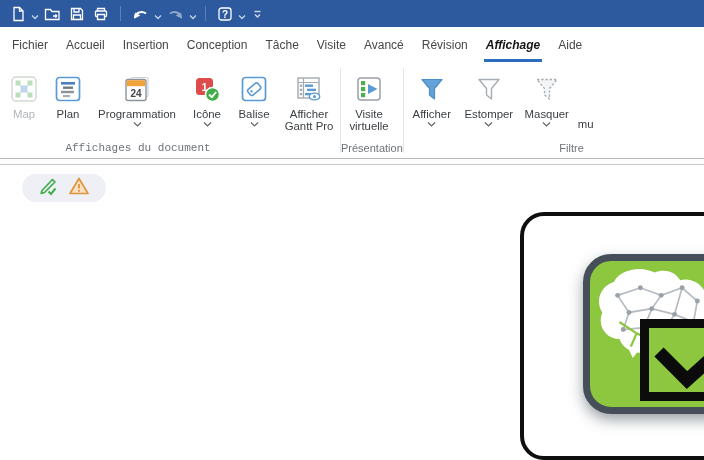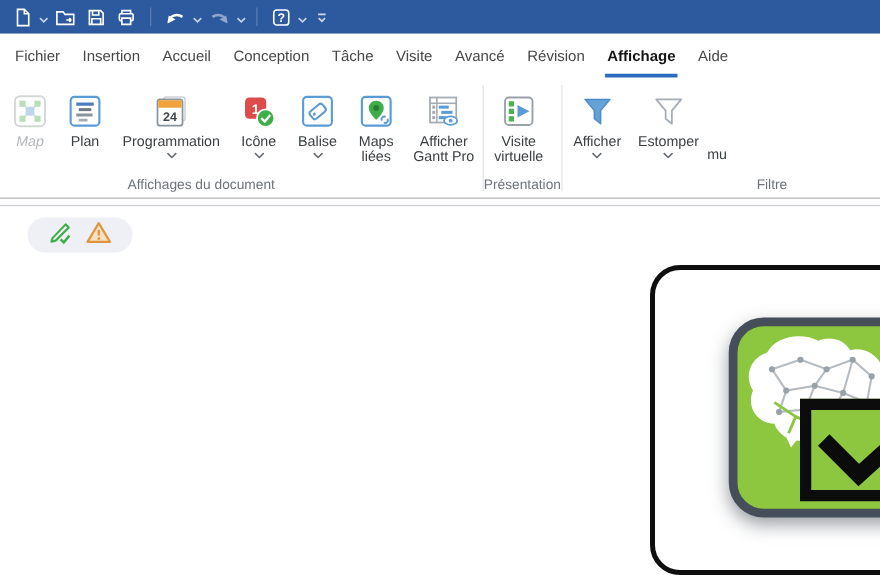--- a/index.html
+++ b/index.html
@@ -9,37 +9,37 @@
 
   
   .qat{height:27px;background:#2d5a9e;display:flex;align-items:center;padding:0 6px;flex:none;}
   .qbtn{background:none;border:none;height:24px;display:flex;align-items:center;padding:0 4px;cursor:pointer;}
   .qchev{padding:2px 1px;margin-top:3px;}
   .qsep{width:1px;height:15px;background:#5d7db6;margin:0 7px;}
 
   
   .tabs{height:36px;display:flex;align-items:stretch;background:#fff;padding-left:3px;flex:none;}
   .tab{padding:4px 9px;font-size:12px;color:#474747;display:flex;align-items:center;position:relative;cursor:pointer;white-space:nowrap;}
-  .tab.active{font-weight:bold;color:#151515;}
+  .tab.active{font-weight:bold;color:#151515;font-style:italic;}
   .tab.active::after{content:"";position:absolute;left:7px;right:7px;bottom:1px;height:3px;background:#2b6cc1;}
 
   
   .ribbon{height:95px;display:flex;background:#fff;padding-left:2px;flex:none;}
   .rgroup{display:flex;flex-direction:column;}
   .rbuttons{display:flex;align-items:flex-start;padding-top:10px;flex:1;}
   .rbtn{display:flex;flex-direction:column;align-items:center;background:none;border:none;padding:0;cursor:pointer;font-family:inherit;}
   .ricon{height:32px;display:flex;align-items:center;justify-content:center;}
   .rlabel{font-size:11.4px;line-height:12px;color:#3c4043;text-align:center;margin-top:3px;}
-  .rbtn.disabled .rlabel{color:#b3b6b9;font-style:italic;}
+  .rbtn.disabled .rlabel{color:#b3b6b9;}
   .rchev{margin-top:2px;}
   .rgroup-label{font-size:11px;color:#6e7379;text-align:center;padding:2px 0 4px;white-space:nowrap;}
   .rsep{width:1px;background:#e3e5e8;margin:5px 0;flex:none;}
   .w44{width:44px}.w94{width:94px}.w46{width:46px}.w48{width:48px}.w62{width:62px}
   .w76{width:76px}.w56{width:56px}.w58{width:58px}
-  .g1 .rgroup-label{padding-right:66px;}
+  .g1 .rgroup-label{padding-right:66px;font-family:Liberation Mono, monospace;}
   .g3 .rgroup-label{text-align:right;padding-right:36px;width:216px;box-sizing:border-box;}
   .partialbtn{width:44px;align-items:flex-start;}
   .partialbtn .rlabel{margin-top:45px;padding-left:2px;}
 
   .ribbon-edge{height:5px;background:#fdfdfd;border-top:1px solid #b6b9bd;border-bottom:1px solid #c6c9cd;flex:none;}
 
   
   .canvas{position:relative;flex:1;background:#fff;}
   .pill{position:absolute;left:22px;top:9px;width:84px;height:28px;border-radius:14px;background:#eef0f5;
         display:flex;align-items:center;justify-content:center;gap:9px;cursor:pointer;}
@@ -125,22 +125,22 @@
     <button class="qbtn">
       <svg width="13" height="14" viewBox="0 0 13 14" fill="none" stroke="#cfd9ea" stroke-width="1.4">
         <path d="M3.5 4.5 h6"></path>
           <path d="M4 7.5 L6.5 10 L9 7.5"></path>
       </svg>
     </button>
   </div>
 
   <nav class="tabs">
     <div class="tab">Fichier</div>
+    <div class="tab">Accueil</div>
     <div class="tab">Insertion</div>
-    <div class="tab">Accueil</div>
     <div class="tab">Conception</div>
     <div class="tab">Tâche</div>
     <div class="tab">Visite</div>
     <div class="tab">Avancé</div>
     <div class="tab">Révision</div>
     <div class="tab active">Affichage</div>
     <div class="tab">Aide</div>
   </nav>
 
   <div class="ribbon">
@@ -208,31 +208,20 @@
               <g transform="rotate(-40 14 14)">
                 <rect x="7.5" y="10.5" width="13" height="7.5" rx="2.2" fill="none" stroke="#5b9bd5" stroke-width="1.6"></rect>
                 <circle cx="10.6" cy="14.2" r="1.2" fill="#5b9bd5"></circle>
               </g>
             </svg>
           </span>
           <span class="rlabel">Balise</span>
           <svg class="rchev" width="9" height="5" viewBox="0 0 9 5">
               <path d="M1 0.5 L4.5 4 L8 0.5" stroke="#61666c" stroke-width="1.2" fill="none"></path>
             </svg>
-        </button>
-        <button class="rbtn w46">
-          <span class="ricon">
-            <svg width="28" height="28" viewBox="0 0 28 28">
-              <rect x="2.5" y="2.5" width="23" height="23" rx="3" fill="#fff" stroke="#5b9bd5" stroke-width="1.7"></rect>
-              <path d="M14 5.5 c-3.6 0 -6 2.6 -6 5.8 0 4.2 6 9.5 6 9.5 s6 -5.3 6 -9.5 c0 -3.2 -2.4 -5.8 -6 -5.8 z" fill="#3fae49"></path>
-              <circle cx="14" cy="11.3" r="2.4" fill="#2a7d33"></circle>
-              <path d="M18.5 21.5 a2.2 2.2 0 0 1 3 -3 M20 23 a2.2 2.2 0 0 0 3 -3" stroke="#5b9bd5" stroke-width="1.5" fill="none"></path>
-            </svg>
-          </span>
-          <span class="rlabel">Maps liées</span>
         </button>
         <button class="rbtn w62">
           <span class="ricon">
             <svg width="28" height="28" viewBox="0 0 28 28">
               <rect x="3" y="3" width="21" height="20" fill="#fff" stroke="#a3aab1" stroke-width="1.4"></rect>
               <path d="M3 7.5 h21 M8.5 3 v20" stroke="#a3aab1" stroke-width="1.2"></path>
               <rect x="4.8" y="9.5" width="2.4" height="2.4" fill="#a3aab1"></rect>
               <rect x="4.8" y="13.7" width="2.4" height="2.4" fill="#a3aab1"></rect>
               <rect x="4.8" y="17.9" width="2.4" height="2.4" fill="#a3aab1"></rect>
               <rect x="10" y="9.5" width="8" height="2.4" fill="#5b9bd5"></rect>
@@ -283,20 +272,31 @@
               <path d="M1 0.5 L4.5 4 L8 0.5" stroke="#61666c" stroke-width="1.2" fill="none"></path>
             </svg>
         </button>
         <button class="rbtn w58">
           <span class="ricon">
             <svg width="28" height="28" viewBox="0 0 28 28">
               <path d="M4 4.5 h20 L16.5 13.5 V24 l-5 -4 V13.5 Z" fill="#fdfdfd" stroke="#a6adb4" stroke-width="1.4" stroke-linejoin="round"></path>
             </svg>
           </span>
           <span class="rlabel">Estomper</span>
+          <svg class="rchev" width="9" height="5" viewBox="0 0 9 5">
+              <path d="M1 0.5 L4.5 4 L8 0.5" stroke="#61666c" stroke-width="1.2" fill="none"></path>
+            </svg>
+        </button>
+        <button class="rbtn w58">
+          <span class="ricon">
+            <svg width="28" height="28" viewBox="0 0 28 28">
+              <path d="M4 4.5 h20 L16.5 13.5 V24 l-5 -4 V13.5 Z" fill="#f4f5f6" stroke="#a6adb4" stroke-width="1.3" stroke-dasharray="2.4 1.8" stroke-linejoin="round"></path>
+            </svg>
+          </span>
+          <span class="rlabel">Masquer</span>
           <svg class="rchev" width="9" height="5" viewBox="0 0 9 5">
               <path d="M1 0.5 L4.5 4 L8 0.5" stroke="#61666c" stroke-width="1.2" fill="none"></path>
             </svg>
         </button>
         <button class="rbtn partialbtn">
           <span class="rlabel">mu</span>
         </button>
       </div>
       <div class="rgroup-label">Filtre</div>
     </section>

